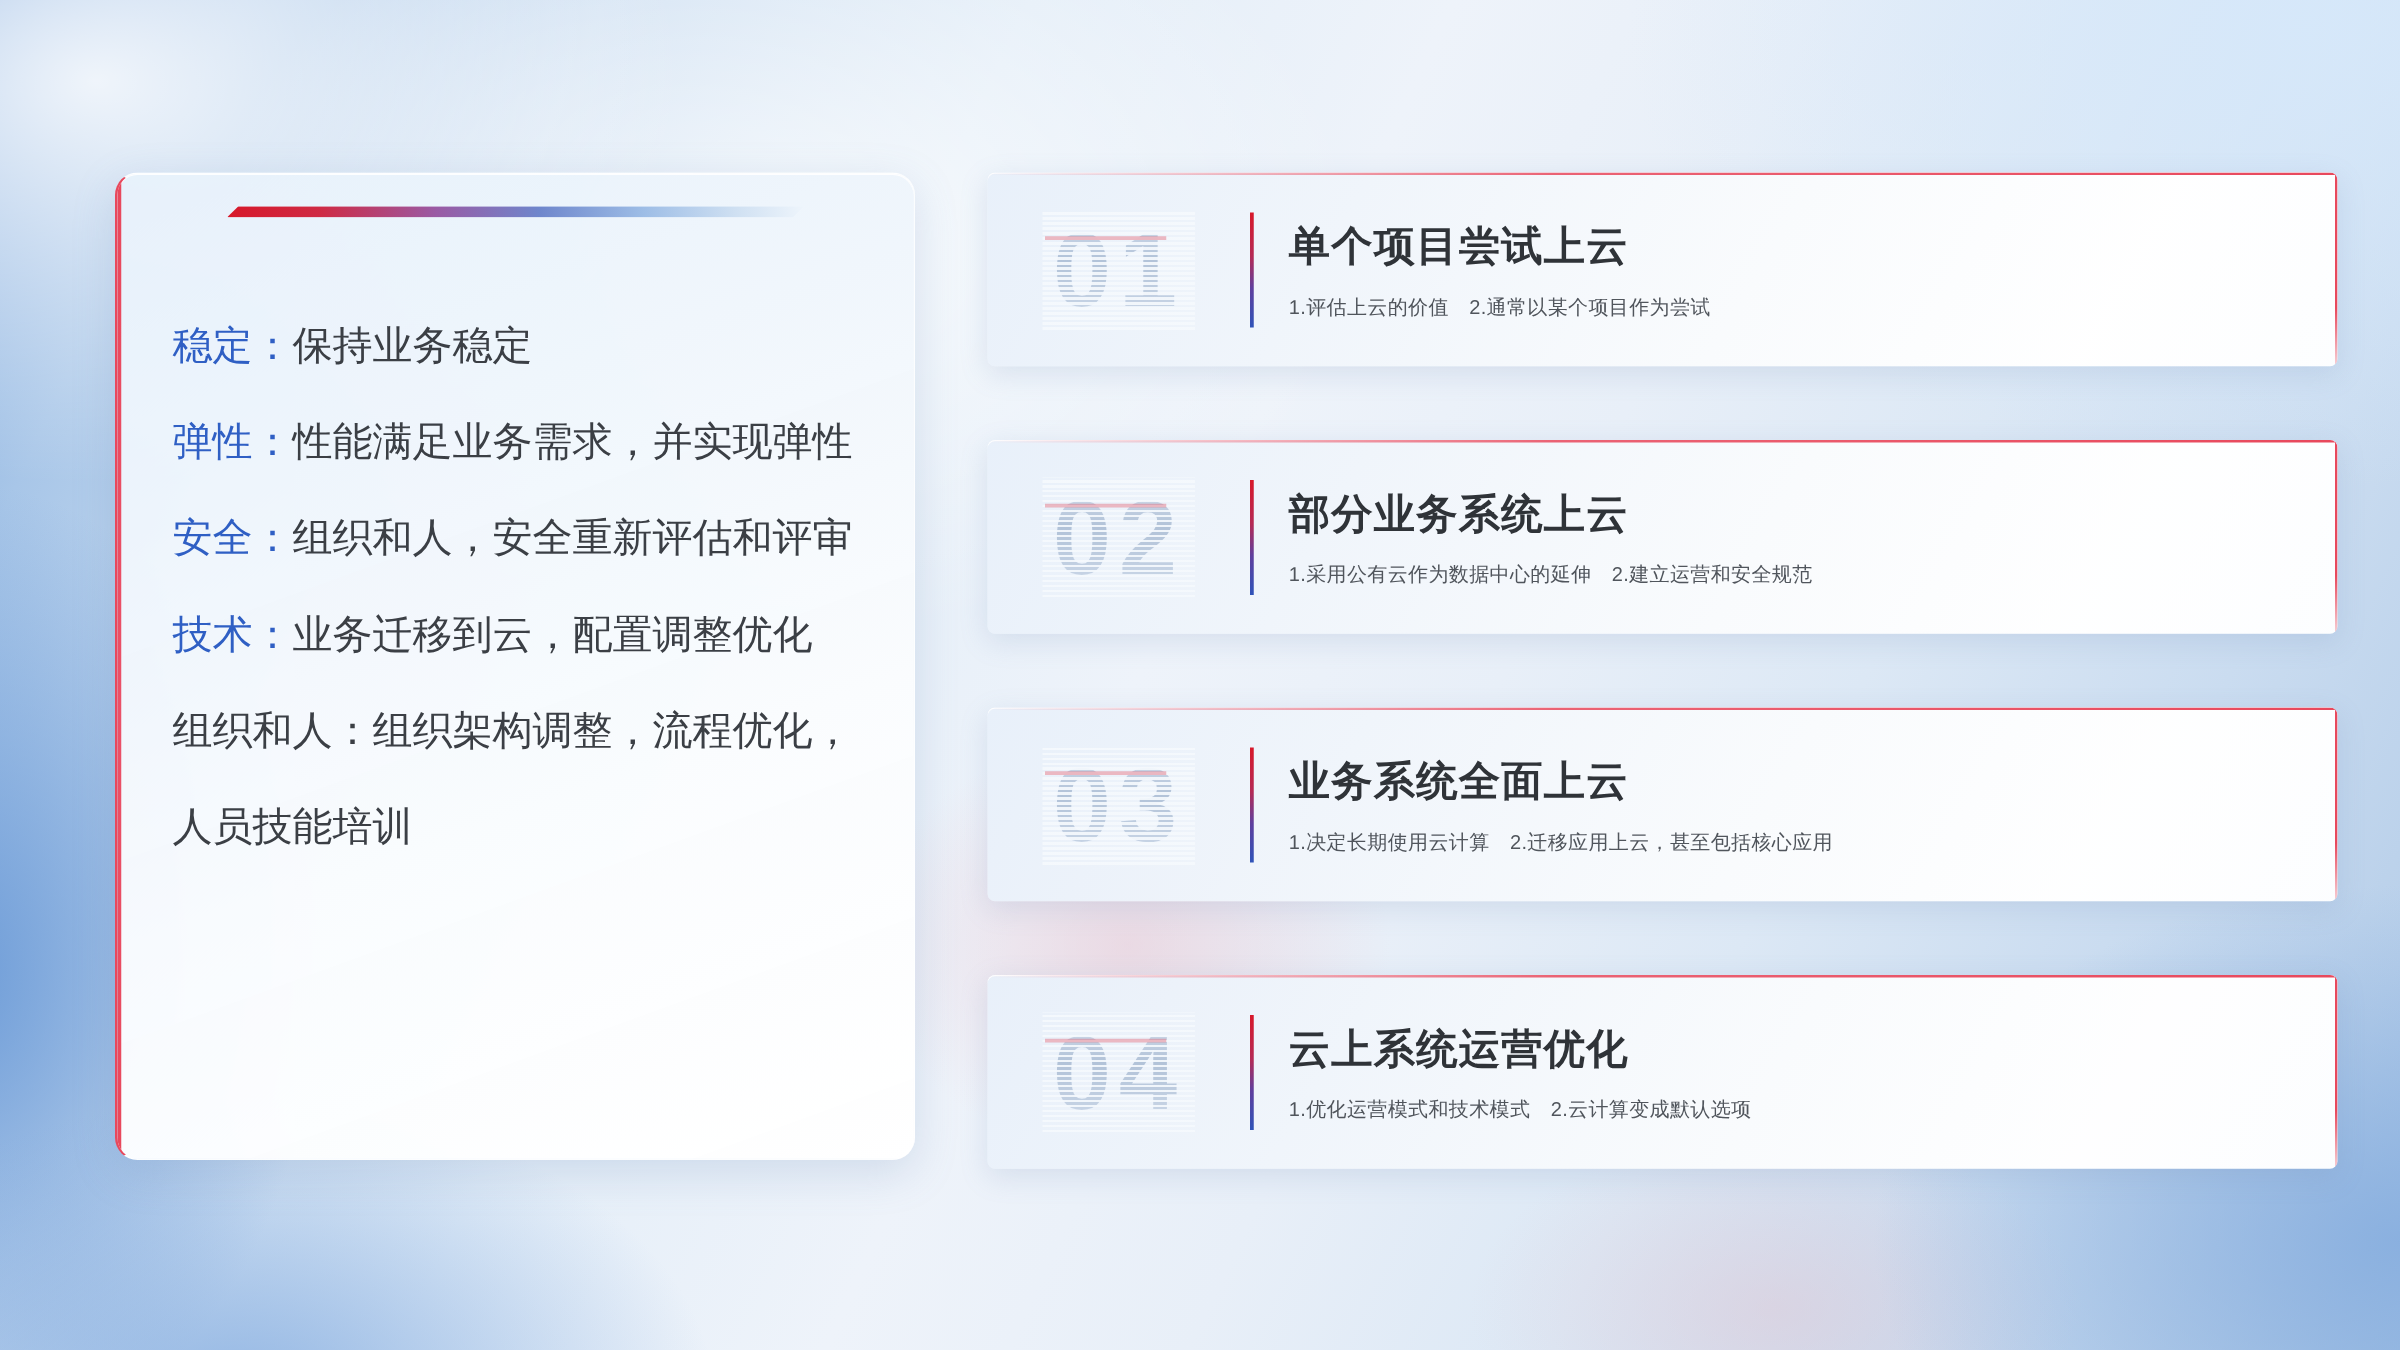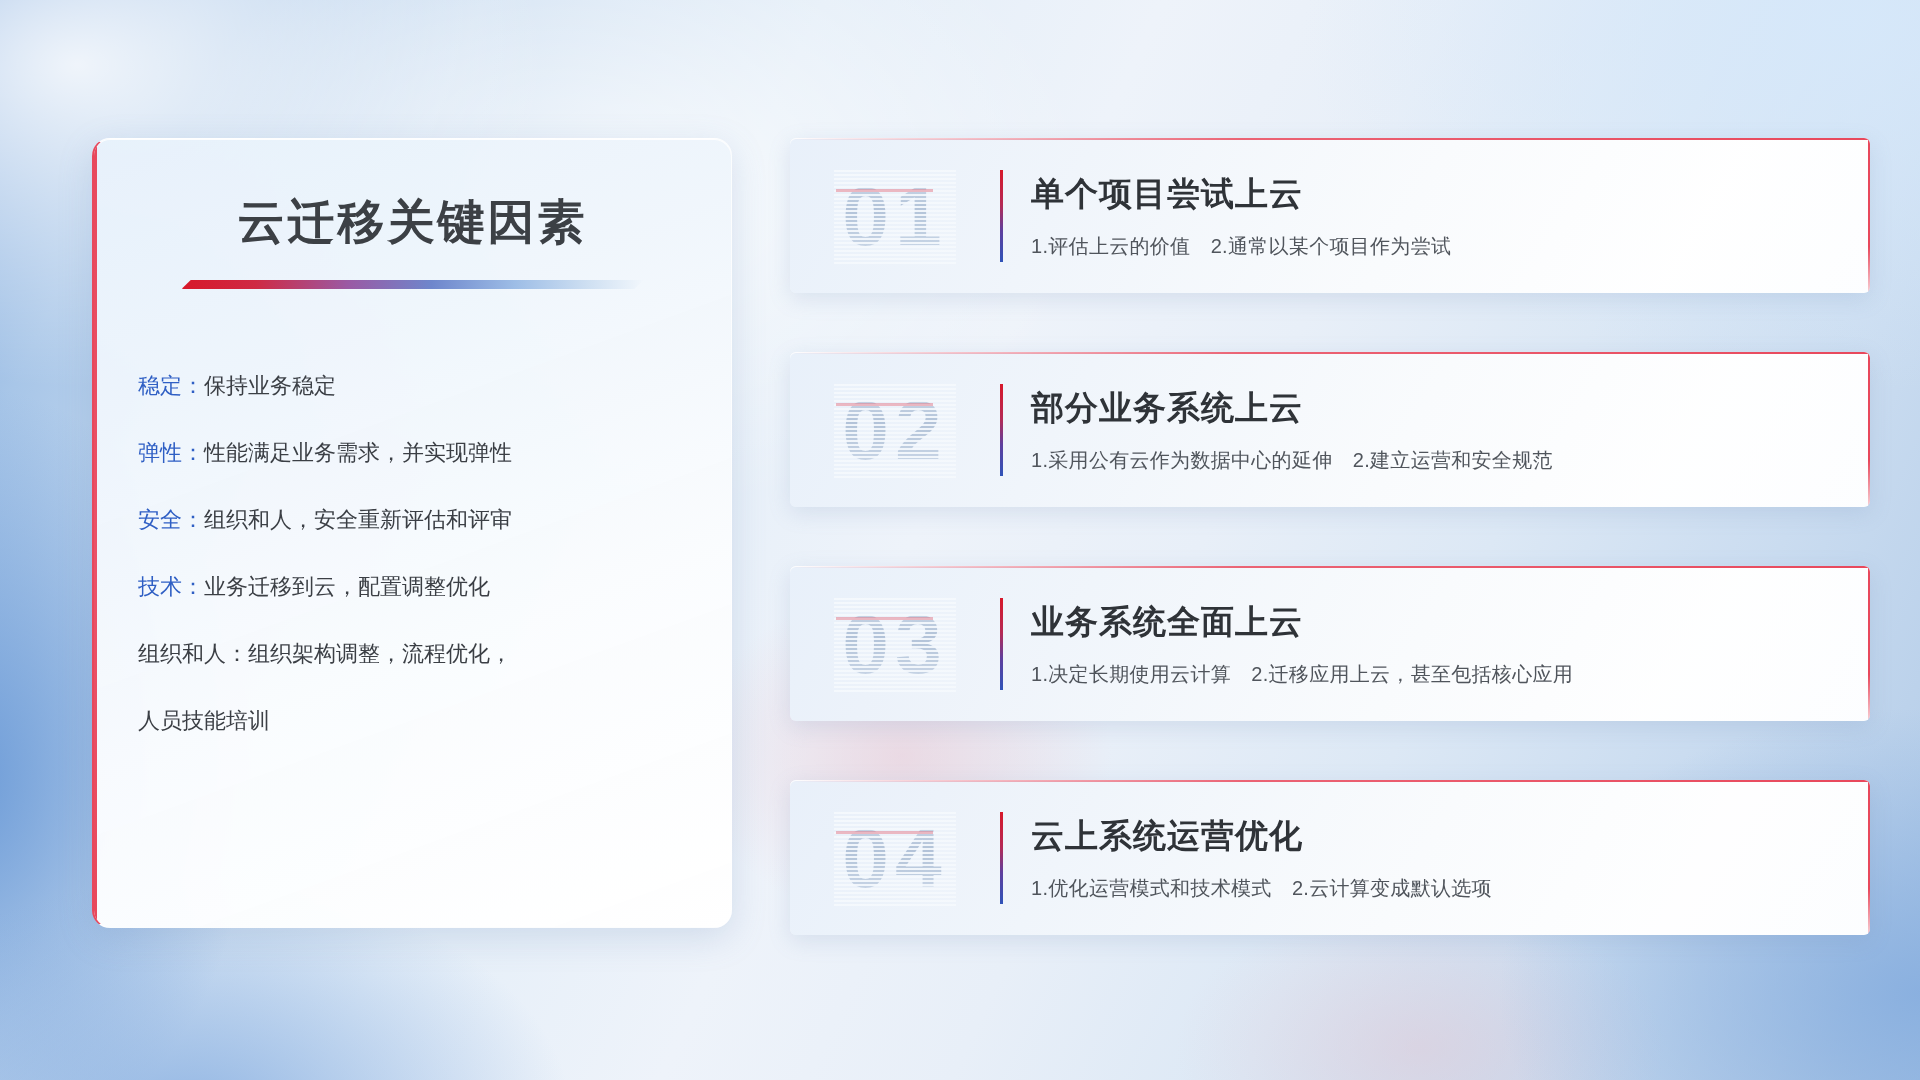--- a/index.html
+++ b/index.html
@@ -88,21 +88,21 @@
     background:linear-gradient(90deg,#d7182a 0%, #cf2a44 16%, #9a5aa4 36%, #6e86cc 54%, #9dbde6 72%, #cfe0f2 88%, rgba(226,238,250,0) 100%);
     clip-path:polygon(2% 0, 100% 0, 98% 100%, 0 100%);
     border-radius:1px;
   }
 
   .factor-list {
     margin-top:86px;
     padding:0 0 0 44px;
   }
   .factor-row {
-    font-size:22px;
+    font-size:32px;
     line-height:1;
     margin-bottom:45px;
     color:#3b3f45;
     white-space:nowrap;
   }
   .factor-row:last-child { margin-bottom:0; }
   .factor-key { color:#2f5fc4; }
   .factor-key.plain { color:#3b3f45; }
   .factor-val { color:#3b3f45; }
 
@@ -184,21 +184,21 @@
   .card-body { flex:1 1 auto; padding-right:34px; }
   .card-title {
     font-size:33px;
     font-weight:bold;
     color:#2f3338;
     letter-spacing:1px;
     margin-bottom:16px;
     font-family:Liberation Serif, serif;
   }
   .card-desc {
-    font-size:20px;
+    font-size:16px;
     color:#50555c;
     letter-spacing:.3px;
   }
 </style>
 </head>
 <body>
 
 <div id="bg">
   <div class="bg-layer bg-base"></div>
   <div class="bg-layer bg-white-mid"></div>
@@ -207,21 +207,20 @@
   <div class="bg-layer bg-blue-left"></div>
   <div class="bg-layer bg-blue-bl"></div>
   <div class="bg-layer bg-pink"></div>
   <div class="bg-layer bg-pink2"></div>
   <div class="bg-layer bg-blue-br"></div>
 </div>
 
 <div id="stage">
 
   <section class="left-panel">
-    <h1 class="panel-title">云迁移关键因素</h1>
     <div class="title-rule"></div>
     <div class="factor-list" id="factor-list">
         <div class="factor-row"><span class="factor-key">稳定：</span><span class="factor-val">保持业务稳定</span></div>
         <div class="factor-row"><span class="factor-key">弹性：</span><span class="factor-val">性能满足业务需求，并实现弹性</span></div>
         <div class="factor-row"><span class="factor-key">安全：</span><span class="factor-val">组织和人，安全重新评估和评审</span></div>
         <div class="factor-row"><span class="factor-key">技术：</span><span class="factor-val">业务迁移到云，配置调整优化</span></div>
         <div class="factor-row"><span class="factor-key plain">组织和人：</span><span class="factor-val">组织架构调整，流程优化，</span></div>
         <div class="factor-row"><span class="factor-key plain"></span><span class="factor-val">人员技能培训</span></div>
       </div>
   </section>

